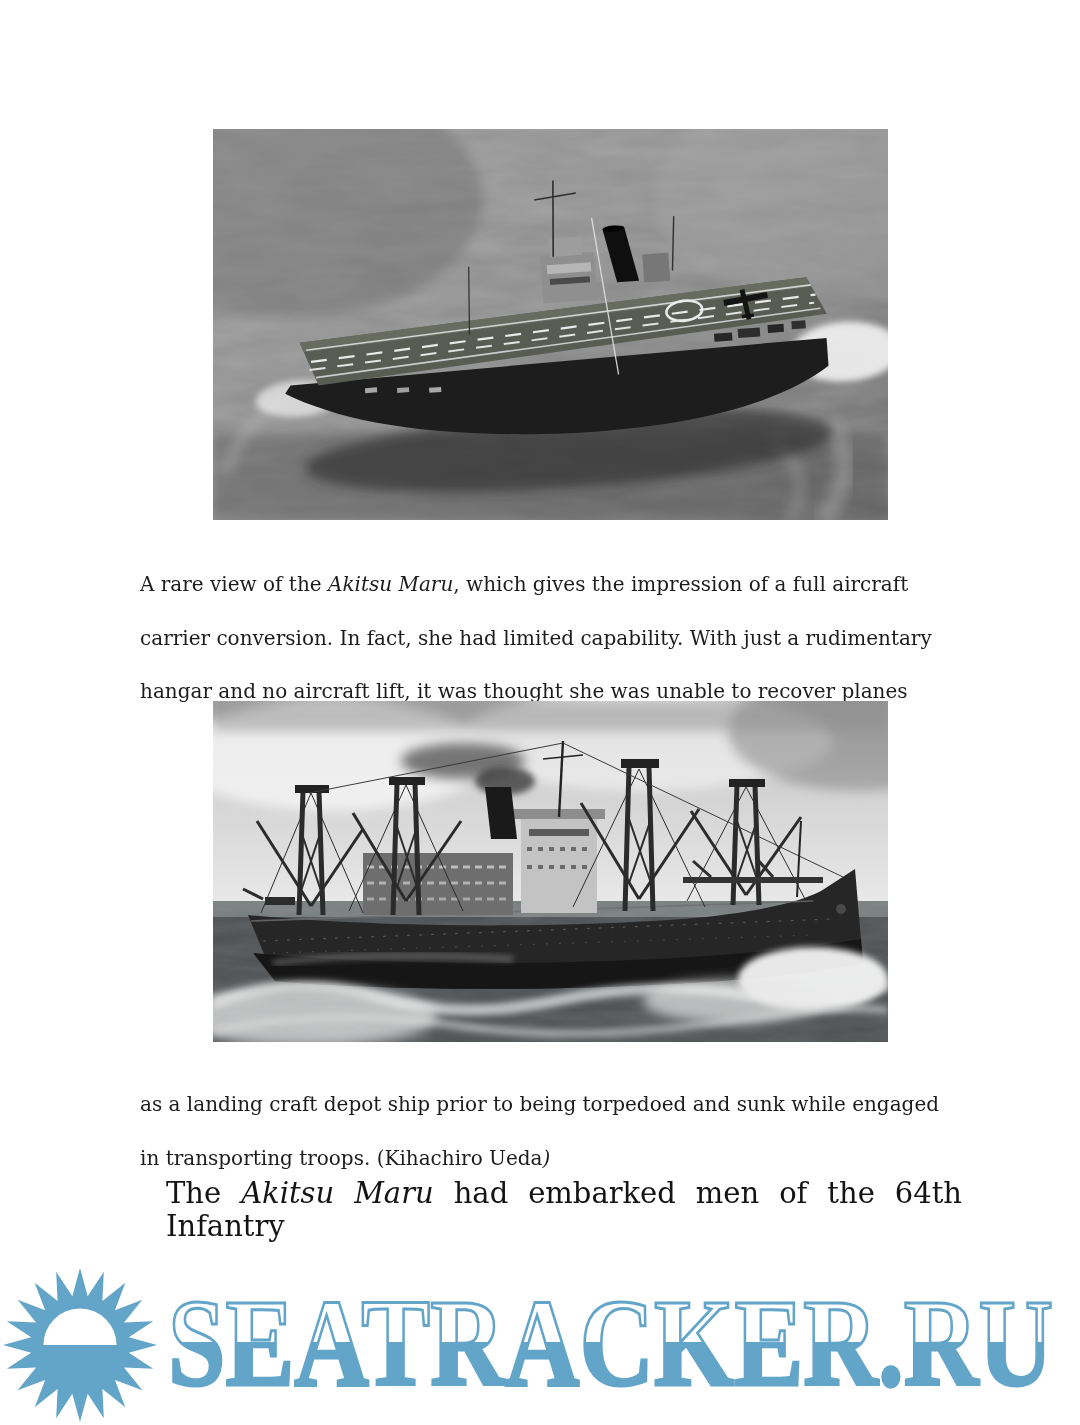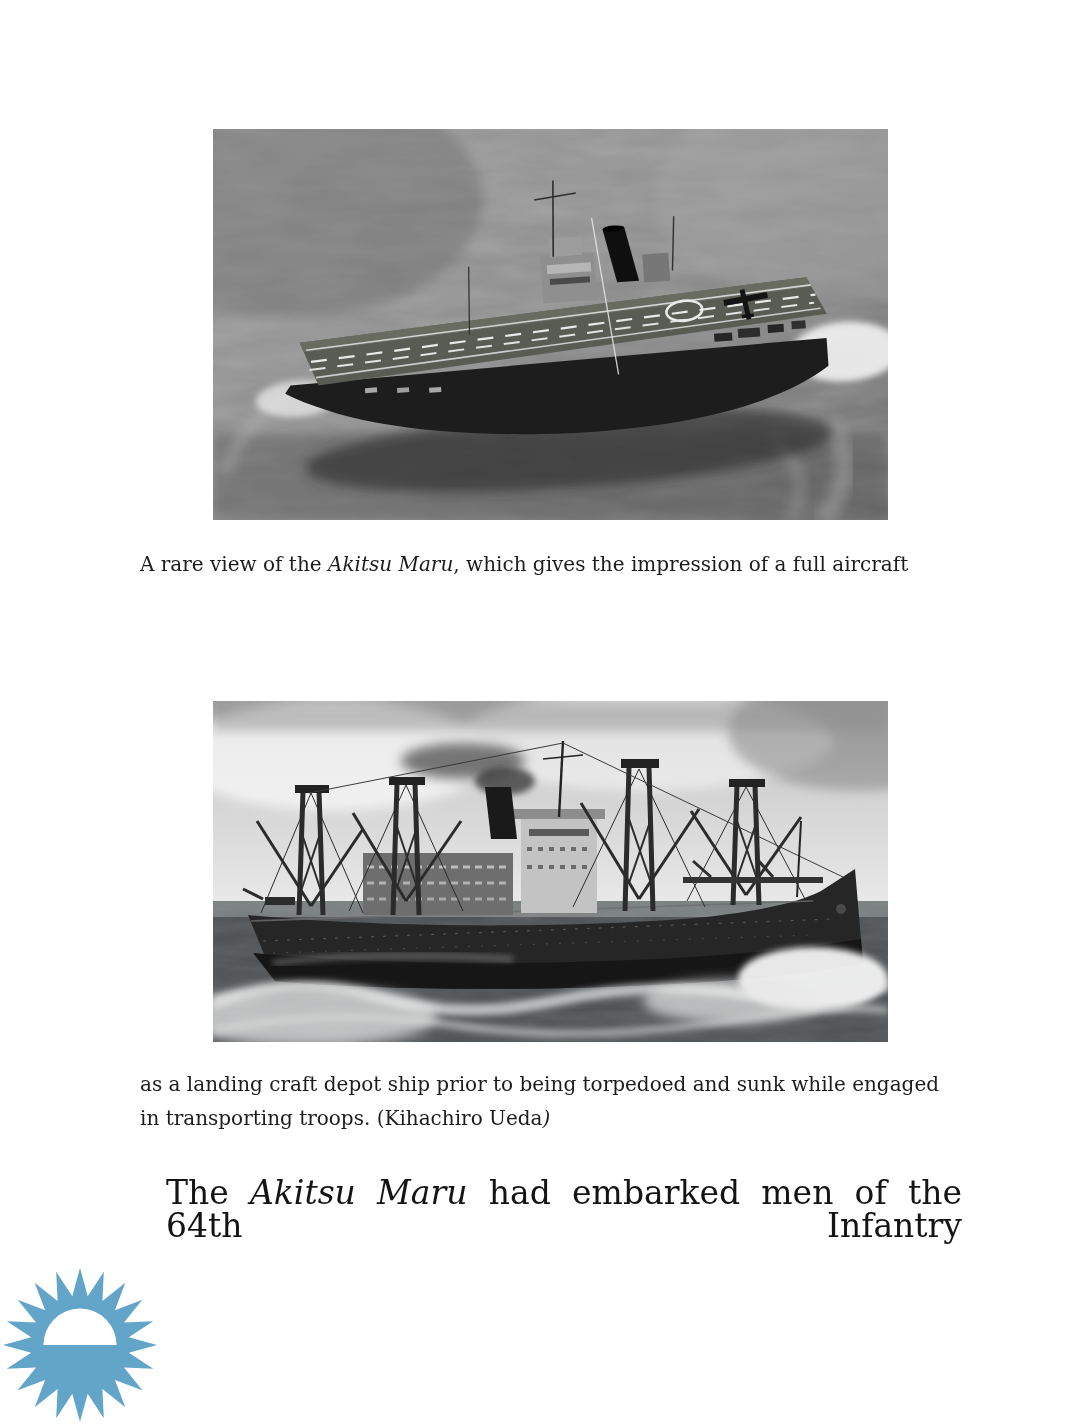--- a/index.html
+++ b/index.html
@@ -7,26 +7,26 @@
     position:relative;width:1080px;height:1425px;background:#ffffff;
     overflow:hidden;font-family:"DejaVu Serif","Liberation Serif",serif;color:#1c1c1c;
   }
   .photo{position:absolute;overflow:hidden;line-height:0;}
   .photo-akitsu{left:213px;top:129px;width:675px;height:391px;}
   .photo-mayasan{left:213px;top:701px;width:675px;height:341px;}
   .caption{position:absolute;left:140px;width:816px;font-size:20px;line-height:33.5px;color:#1c1c1c;}
   .caption-akitsu{top:548px;}
   .caption-mayasan{top:1068px;}
   .it{font-style:italic;}
-  .bodytext{position:absolute;left:140px;top:1177px;width:822px;font-size:33px;line-height:32.5px;color:#141414;}
+  .bodytext{position:absolute;left:140px;top:1177px;width:822px;font-size:29px;line-height:32.5px;color:#141414;}
   .body-line{text-align:justify;text-align-last:justify;}
   .body-line.first{padding-left:26px;}
   .wm-sun{position:absolute;left:1px;top:1266px;width:158px;height:158px;}
   .wm-text{position:absolute;left:168px;top:1288px;width:902px;height:112px;}
-  .caption-line{white-space:nowrap;}
+  .caption-line{white-space:nowrap;margin-top:20px;}
 </style>
 </head>
 <body>
 
 <div class="page">
 
   <div class="photo photo-akitsu">
     <svg width="675" height="391" viewBox="0 0 675 391">
       <defs>
         <linearGradient id="sea1g" x1="0" y1="0" x2="1" y2="1">
@@ -101,20 +101,22 @@
         <rect x="502" y="216" width="18" height="8" fill="#262626"></rect>
         <rect x="526" y="213" width="22" height="9" fill="#2d2d2d"></rect>
         <rect x="556" y="211" width="16" height="8" fill="#262626"></rect>
         <rect x="580" y="209" width="14" height="8" fill="#303030"></rect>
       </g>
     </svg>
   </div>
 
   <div class="caption caption-akitsu">
     <div class="caption-line"><span>A rare view of the </span><span class="it">Akitsu Maru</span><span>, which gives the impression of a full aircraft</span></div>
+    <div class="caption-line"><span>carrier conversion. In fact, she had limited capability. With just a rudimentary</span></div>
+    <div class="caption-line"><span>hangar and no aircraft lift, it was thought she was unable to recover planes</span></div>
   </div>
 
   <div class="photo photo-mayasan">
     <svg width="675" height="341" viewBox="0 0 675 341">
       <defs>
         <linearGradient id="sky2g" x1="0" y1="0" x2="0" y2="1">
           <stop offset="0" stop-color="#a2a2a2"></stop>
           <stop offset="0.4" stop-color="#d2d2d2"></stop>
           <stop offset="1" stop-color="#ececec"></stop>
         </linearGradient>
@@ -241,14 +243,27 @@
   <div class="bodytext">
     <div class="body-line first"><span>The </span><span class="it">Akitsu Maru</span><span> had embarked men of the 64th Infantry</span></div>
   </div>
 
   <div class="wm-sun">
     <svg width="158" height="158" viewBox="0 0 160 160">
       <polygon fill="#63a5c9" points="80,2 87.8,30.6 104.1,5.8 102.7,35.5 125.9,16.9 115.4,44.7 143.1,34.1 124.6,57.3 154.2,55.9 129.4,72.2 158,80 129.4,87.8 154.2,104.1 124.6,102.7 143.1,125.9 115.4,115.4 125.9,143.1 102.7,124.6 104.1,154.2 87.8,129.4 80,158 72.2,129.4 55.9,154.2 57.3,124.6 34.1,143.1 44.7,115.4 16.9,125.9 35.5,102.7 5.8,104.1 30.6,87.8 2,80 30.6,72.2 5.8,55.9 35.5,57.3 16.9,34.1 44.7,44.7 34.1,16.9 57.3,35.5 55.9,5.8 72.2,30.6"></polygon>
       <path d="M 43 80 A 37 37 0 0 1 117 80 Z" fill="#ffffff"></path>
     </svg>
   </div>
+  <div class="wm-text">
+    <svg width="902" height="112" viewBox="0 0 902 112">
+      <defs>
+        <linearGradient id="wmfill" x1="0" y1="0" x2="0" y2="1">
+          <stop offset="0" stop-color="#ffffff"></stop>
+          <stop offset="0.49" stop-color="#ffffff"></stop>
+          <stop offset="0.49" stop-color="#63a5c9"></stop>
+          <stop offset="1" stop-color="#63a5c9"></stop>
+        </linearGradient>
+      </defs>
+      <text x="0" y="97" font-family="Liberation Serif, DejaVu Serif, serif" font-size="124" font-weight="bold" fill="url(#wmfill)" stroke="#63a5c9" stroke-width="3" textLength="885" lengthAdjust="spacingAndGlyphs">SEATRACKER.RU</text>
+    </svg>
+  </div>
 
 </div>
 
 </body></html>

